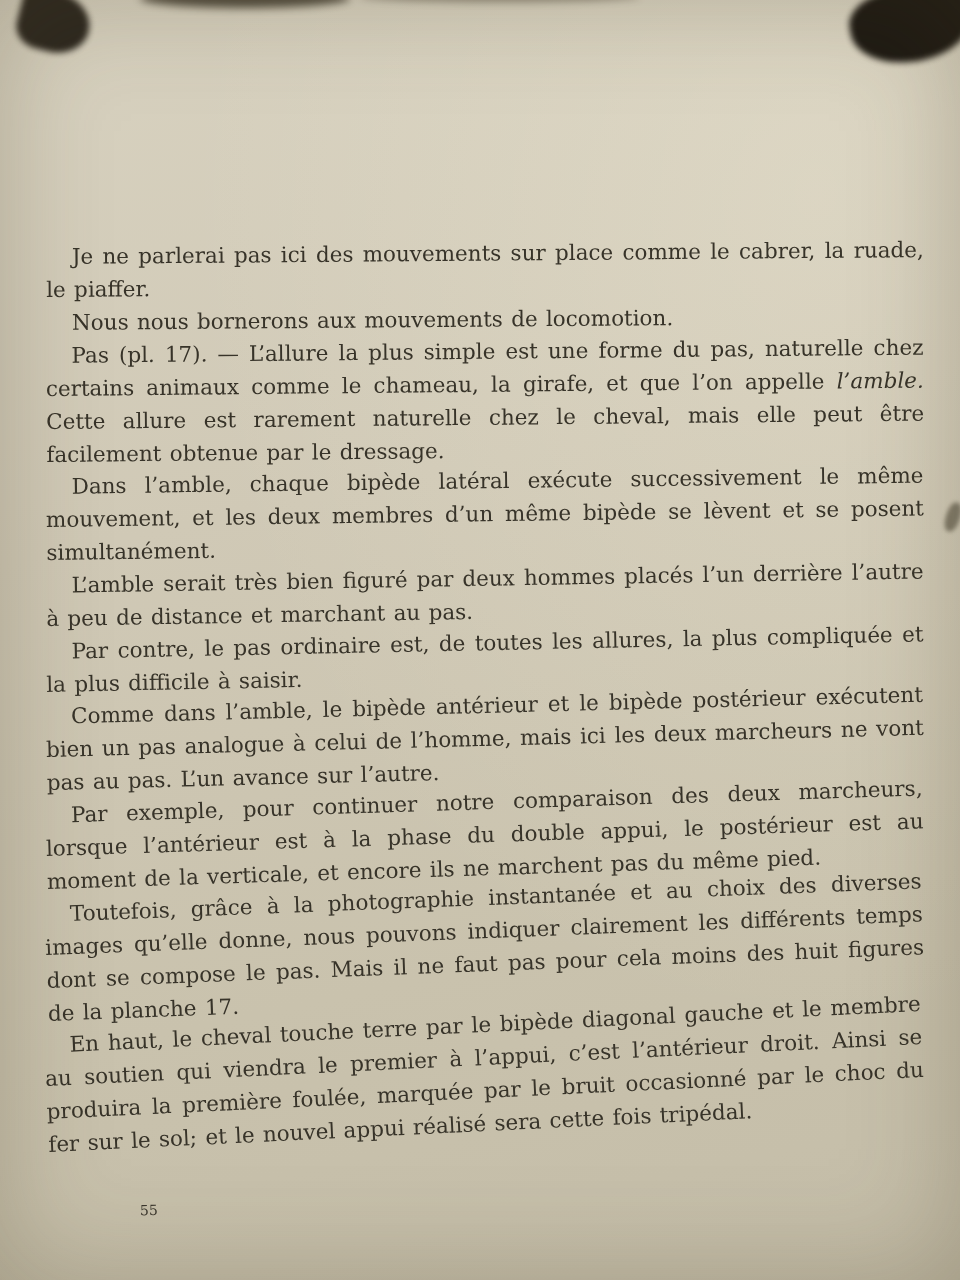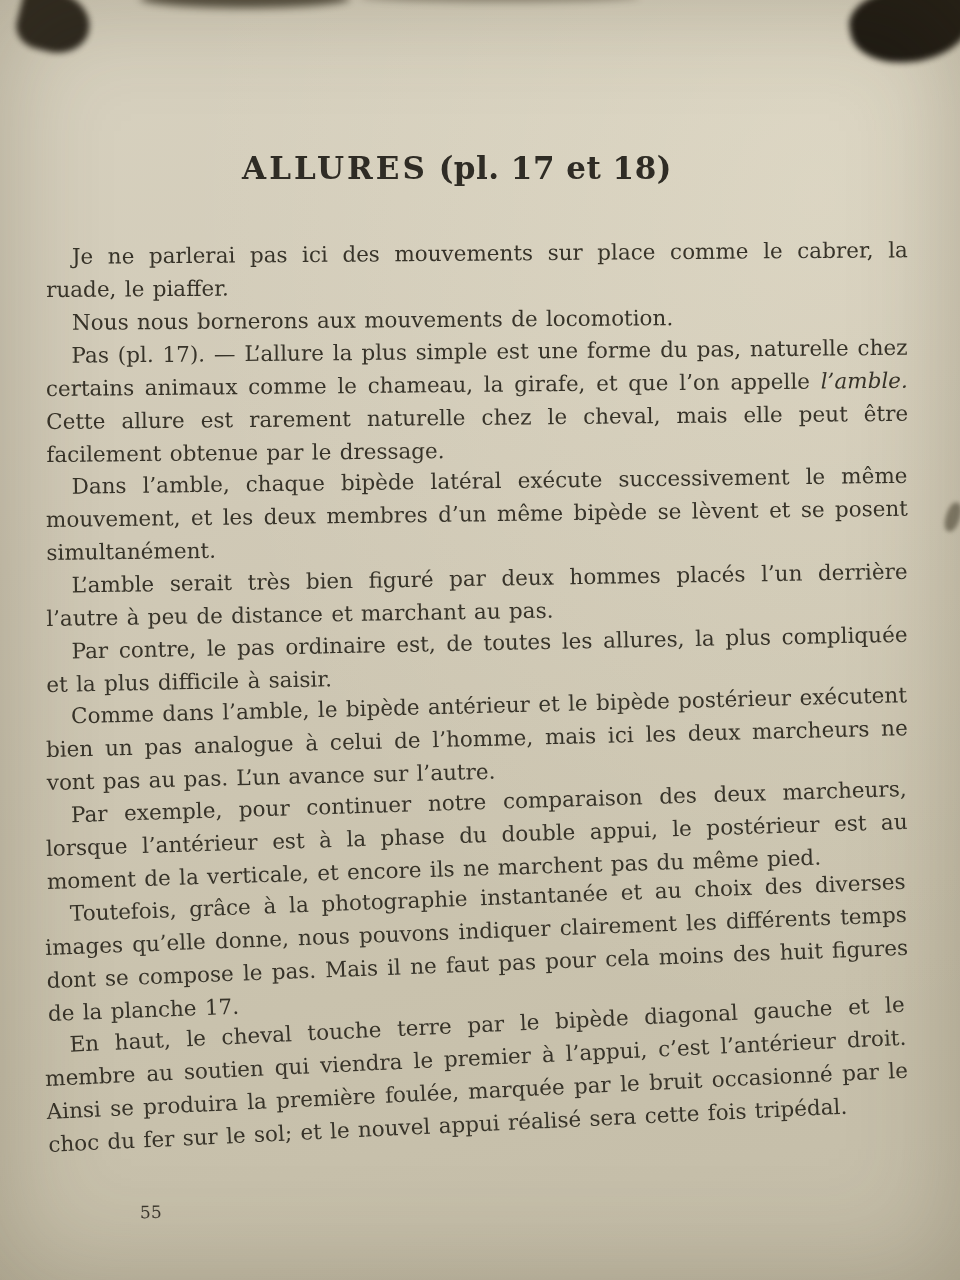--- a/index.html
+++ b/index.html
@@ -55,21 +55,21 @@
     font-size: 31px;
     font-weight: bold;
     color: #2f2c25;
     white-space: nowrap;
   }
   .title .caps { letter-spacing: 3px; }
   .title .ref { letter-spacing: 0.5px; font-weight: bold; }
   
   .text-block {
     position: absolute;
-    top: 241px; left: 46px; right: 52px;
+    top: 241px; left: 46px; right: 36px;
   }
   .text-block p {
     margin: 0;
     font-size: 21.5px;
     line-height: 1.53;
     text-indent: 26px;
     text-align: justify;
     word-spacing: 1.5px;
     transform-origin: 0 50%;
     color: #373329;
@@ -82,40 +82,36 @@
   .text-block p:nth-of-type(6)  { transform: rotate(-1.15deg); }
   .text-block p:nth-of-type(7)  { transform: rotate(-1.45deg); }
   .text-block p:nth-of-type(8)  { transform: rotate(-1.80deg); }
   .text-block p:nth-of-type(9)  { transform: rotate(-2.20deg); }
   .text-block p:nth-of-type(10) { transform: rotate(-2.75deg); }
   .bold   { font-weight: normal; }
   .italic { font-style: italic; }
   .page-number {
     position: absolute;
     left: 140px; top: 1202px;
-    font-size: 17px;
+    font-size: 14px;
     color: #3b372e;
     transform: rotate(-1deg);
   }
 </style>
 </head>
 <body>
 
 <div class="page">
 
   <div class="artifact artifact-tl"></div>
   <div class="artifact artifact-top"></div>
   <div class="artifact artifact-top2"></div>
   <div class="artifact artifact-tr"></div>
   <div class="artifact artifact-right-mid"></div>
 
-  <div class="title">
-    <span class="caps">ALLURES</span>
-    <span class="ref">(pl. 17 et 18)</span>
-  </div>
 
   <div class="text-block">
     <p>Je ne parlerai pas ici des mouvements sur place comme le cabrer, la ruade, le piaffer.</p>
     <p>Nous nous bornerons aux mouvements de locomotion.</p>
     <p><span class="bold">Pas</span><span> (pl. 17). — L’allure la plus simple est une forme du pas, naturelle chez certains animaux comme le chameau, la girafe, et que l’on appelle </span><span class="italic">l’amble.</span><span> Cette allure est rarement naturelle chez le cheval, mais elle peut être facilement obtenue par le dressage.</span></p>
     <p>Dans l’amble, chaque bipède latéral exécute successivement le même mouvement, et les deux membres d’un même bipède se lèvent et se posent simultanément.</p>
     <p>L’amble serait très bien figuré par deux hommes placés l’un derrière l’autre à peu de distance et marchant au pas.</p>
     <p>Par contre, le pas ordinaire est, de toutes les allures, la plus compliquée et la plus difficile à saisir.</p>
     <p>Comme dans l’amble, le bipède antérieur et le bipède postérieur exécutent bien un pas analogue à celui de l’homme, mais ici les deux marcheurs ne vont pas au pas. L’un avance sur l’autre.</p>
     <p>Par exemple, pour continuer notre comparaison des deux marcheurs, lorsque l’antérieur est à la phase du double appui, le postérieur est au moment de la verticale, et encore ils ne marchent pas du même pied.</p>

